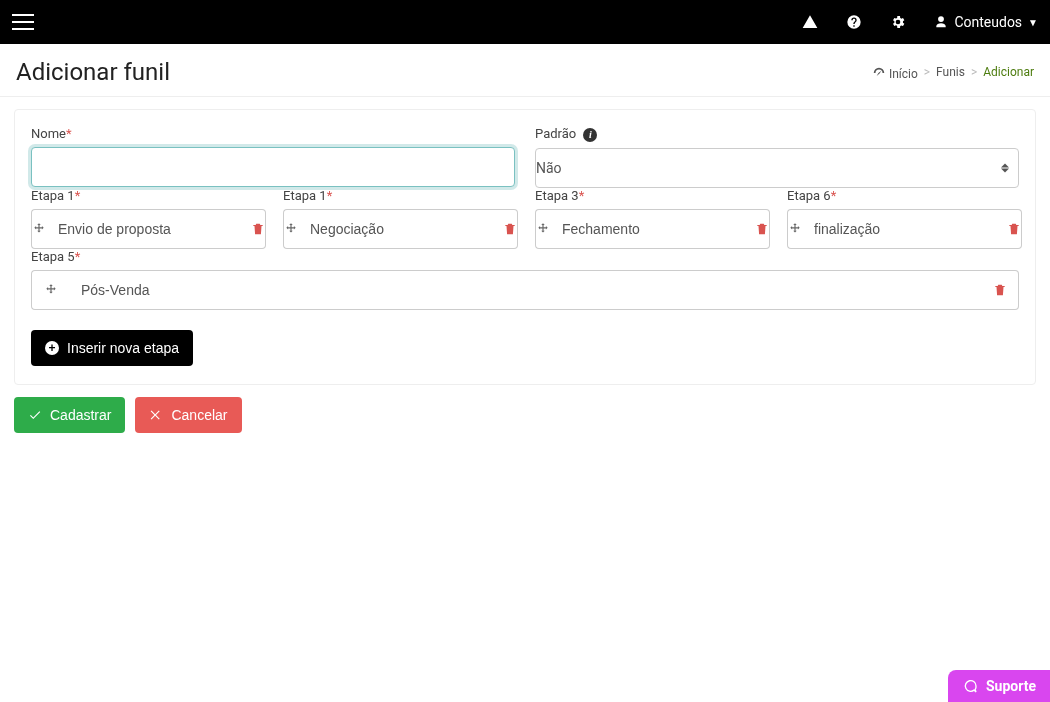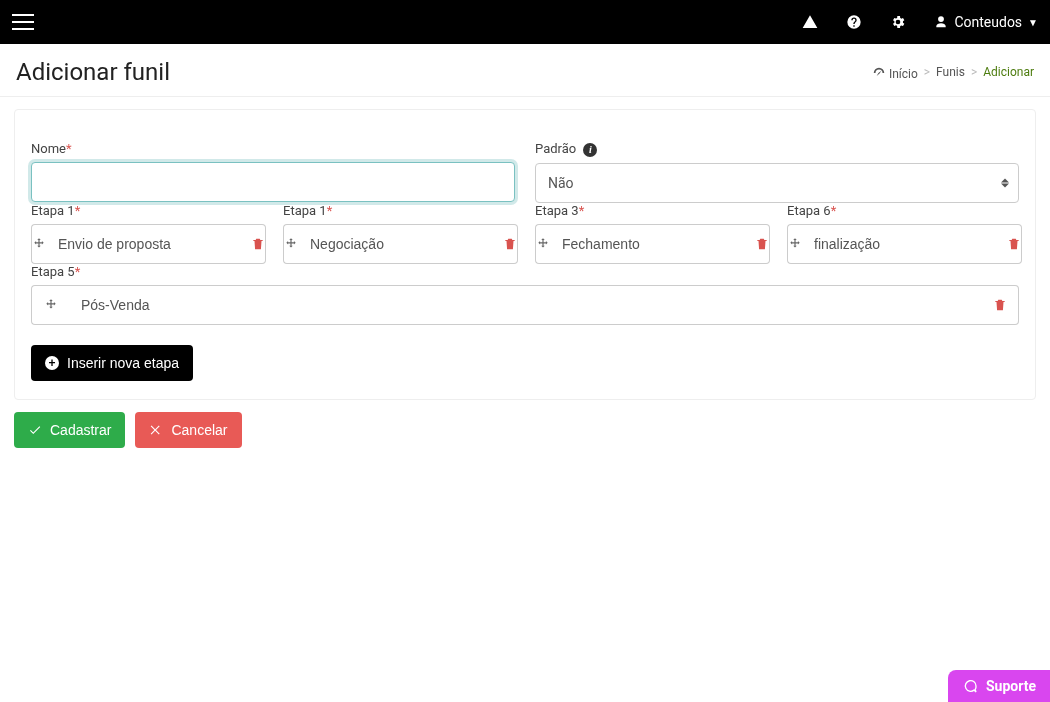--- a/index.html
+++ b/index.html
@@ -42,36 +42,36 @@
     .breadcrumb .current { color: #4d7c0f; }
     .breadcrumb svg { width: 14px; height: 14px; fill: #555; position: relative; top: 2px; }
     
     .panel {
       margin: 12px 14px 12px 14px;
       border: 1px solid #eee;
       border-radius: 4px;
       padding: 16px 16px 18px 16px;
     }
     .row { display: flex; gap: 20px; flex-wrap: wrap; }
-    .col-half { flex: 1 1 calc(50% - 10px); margin-top: 15px; }
+    .col-half { flex: 1 1 calc(50% - 10px); }
     .col-quarter { flex: 1 1 calc(25% - 15px); min-width: 230px; }
     .field-label { font-size: 13px; color: #444; margin-bottom: 6px; display: block; }
     .req { color: #d9534f; }
     .info-dot {
       display:inline-flex; width:14px; height:14px; border-radius:50%;
       background:#333; color:#fff; align-items:center; justify-content:center;
       font-size:10px; font-weight:700; margin-left:4px; font-style: italic;
       font-family: Georgia, serif;
     }
     .text-input, .select {
       width: 100%;
       height: 40px;
       border: 1px solid #ccc;
       border-radius: 4px;
-      padding: 0 12px;
+      padding: 0 0;
       font-size: 14px;
       color: #555;
       background: #fff;
     }
     .text-input.focused {
       border-color: #7ac1c1;
       box-shadow: 0 0 0 3px rgba(122,193,193,.35);
       outline: none;
     }
     .select-wrap { position: relative; }

